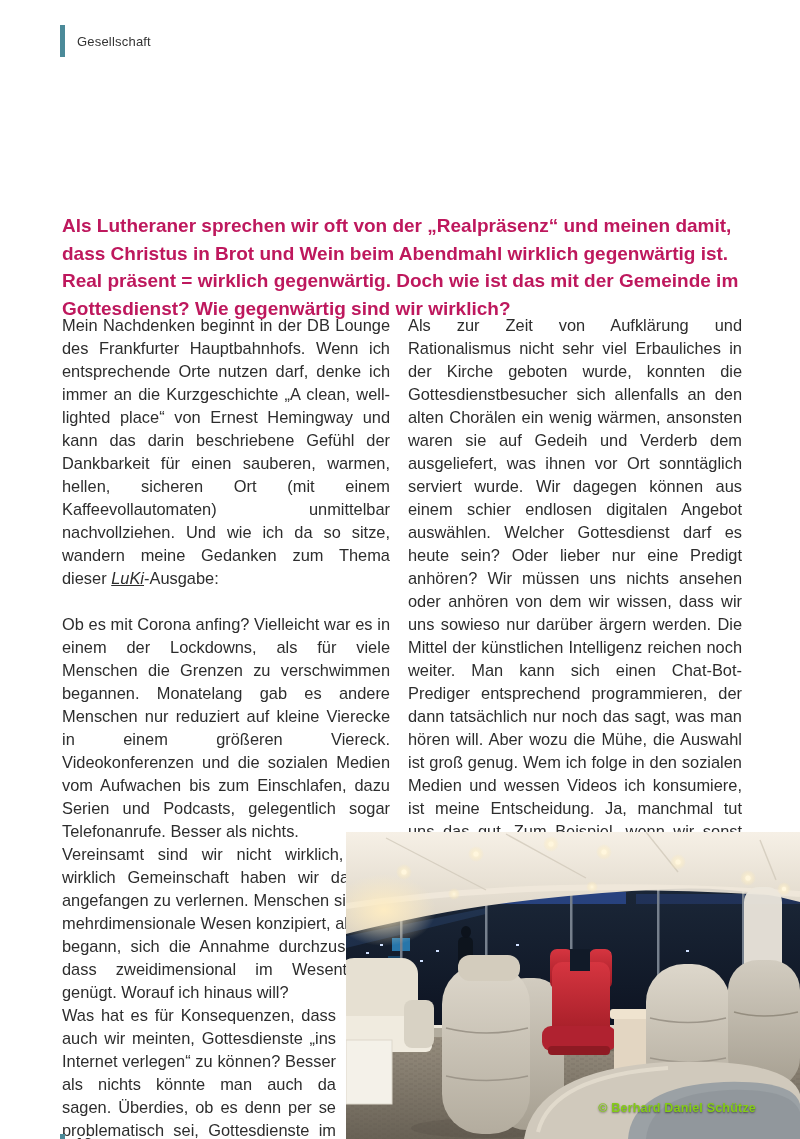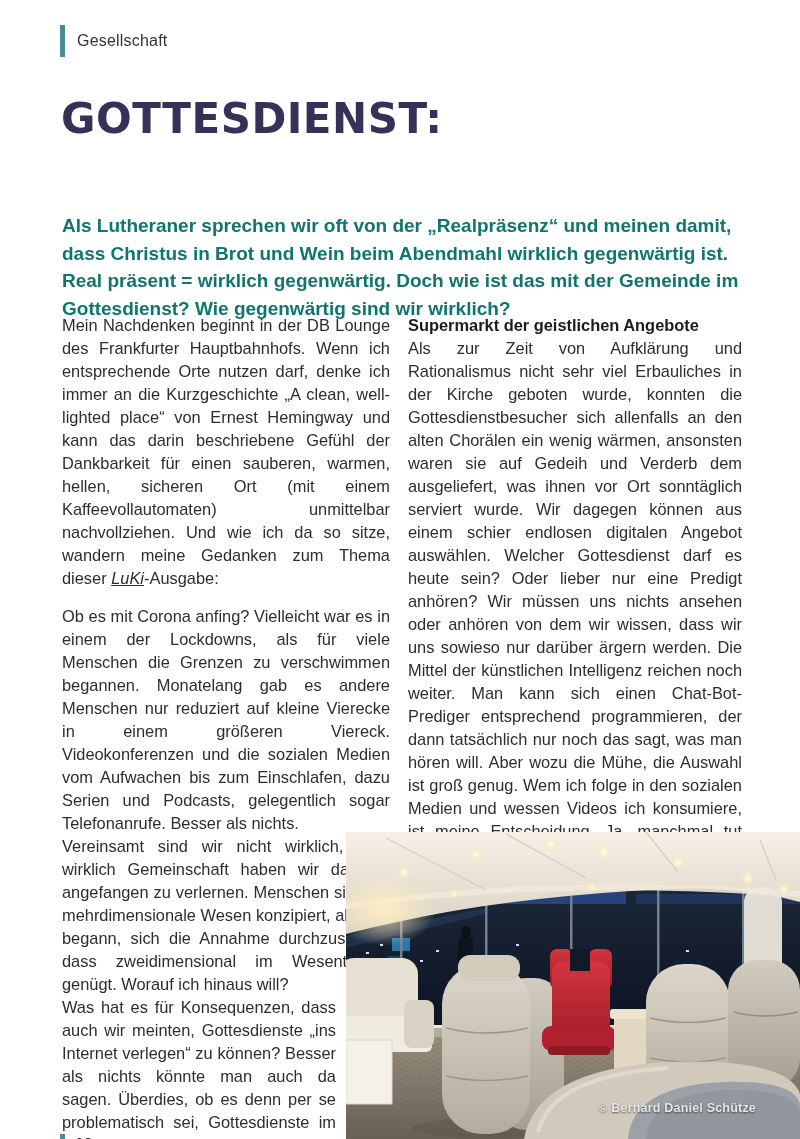--- a/index.html
+++ b/index.html
@@ -4,80 +4,78 @@
 <style>
   html,body{margin:0;padding:0;background:#ffffff;}
   #page{
     position:relative; width:800px; height:1139px; overflow:hidden;
     background:#ffffff; font-family:"Liberation Sans", sans-serif;
     -webkit-font-smoothing:antialiased;
   }
   
   .kicker{position:absolute; left:60px; top:25px; display:flex; align-items:center;}
   .kicker .bar{width:5px; height:32px; background:#4b8a99; margin-right:12px;}
-  .kicker .label{font-size:16px; color:#333333; letter-spacing:.2px;}
+  .kicker .label{font-size:13px; color:#333333; letter-spacing:.2px;}
   
   .title{
     position:absolute; left:61px; top:94px; width:620px;
     font-family:"DejaVu Sans", sans-serif; font-weight:800;
     font-size:42px; line-height:49px; color:#393057; letter-spacing:.5px;
   }
   
   .intro{
     position:absolute; left:62px; top:212px; width:692px;
-    font-size:19px; line-height:27.5px; font-weight:700; color:#0f766e;
+    font-size:19px; line-height:27.5px; font-weight:700; color:#be185d;
   }
   
   .col{position:absolute; top:314px; font-size:16.4px; line-height:23px;
        color:#2d2d2d; text-align:justify; hyphens:auto;}
   .col p{margin:0;}
-  .col p.gap{margin-top:15px;}
+  .col p.gap{margin-top:23px;}
   .col-left{left:62px; width:328px;}
   .col-left p.narrow{width:274px;}
   .col-right{left:408px; width:334px;}
   .subhead{font-weight:700; color:#1c1c1c; margin:0 0 0 0; text-align:left;}
   em.mag{font-style:italic;text-decoration:underline;}
   
   .photo{position:absolute; left:346px; top:832px; width:454px; height:307px; overflow:hidden; background:#101826;}
   .photo svg{display:block;}
   .credit{
     position:absolute; right:44px; bottom:24px;
-    color:#e5e5e5; font-size:12.5px; font-weight:700;
+    color:#84cc16; font-size:12.5px; font-weight:700;
     text-shadow:0 1px 2px rgba(0,0,0,.55); letter-spacing:.2px;
   }
   
   .pagenum{position:absolute; left:60px; top:1134px; display:flex; }
   .pagenum .bar{width:5px; height:36px; background:#4b8a99; margin-right:10px;}
   .pagenum .num{font-size:15.5px; font-weight:700; color:#222222;}
 </style>
 </head>
 <body>
 
 <div id="page">
 
   <div class="kicker">
     <div class="bar"></div>
     <div class="label">Gesellschaft</div>
   </div>
 
   <div class="title">
-    <div>GOTTESDIENST:</div>
   </div>
 
   <div class="intro">Als Lutheraner sprechen wir oft von der „Realpräsenz“ und meinen damit, dass Christus in Brot und Wein beim Abendmahl wirklich gegenwärtig ist. Real präsent = wirklich gegenwärtig. Doch wie ist das mit der Gemeinde im Gottesdienst? Wie gegenwärtig sind wir wirklich?</div>
 
   <div class="col col-left">
     <p><span>Mein Nachdenken beginnt in der DB Lounge des Frankfurter Hauptbahnhofs. Wenn ich entsprechende Orte nutzen darf, denke ich immer an die Kurzgeschichte „A clean, well-lighted place“ von Ernest Hemingway und kann das darin beschriebene Gefühl der Dankbarkeit für einen sauberen, warmen, hellen, sicheren Ort (mit einem Kaffeevollautomaten) unmittelbar nachvollziehen. Und wie ich da so sitze, wandern meine Gedanken zum Thema dieser </span><em class="mag">LuKi</em><span>-Ausgabe:</span></p>
     <p class="gap">Ob es mit Corona anfing? Vielleicht war es in einem der Lockdowns, als für viele Menschen die Grenzen zu verschwimmen begannen. Monatelang gab es andere Menschen nur reduziert auf kleine Vierecke in einem größeren Viereck. Videokonferenzen und die sozialen Medien vom Aufwachen bis zum Einschlafen, dazu Serien und Podcasts, gelegentlich sogar Telefonanrufe. Besser als nichts.</p>
     <p>Vereinsamt sind wir nicht wirklich, aber wirklich Gemeinschaft haben wir dadurch angefangen zu verlernen. Menschen sind als mehrdimensionale Wesen konzipiert, aber es begann, sich die Annahme durchzusetzen, dass zweidimensional im Wesentlichen genügt. Worauf ich hinaus will?</p>
     <p class="narrow">Was hat es für Konsequenzen, dass auch wir meinten, Gottesdienste „ins Internet verlegen“ zu können? Besser als nichts könnte man auch da sagen. Überdies, ob es denn per se problematisch sei, Gottesdienste im Livestream bzw. als Video und andere Formate anzubieten? Die Ansicht gibt es, aber ich teile sie nicht. Gleichwohl mache ich mir Gedanken um die Folgen.</p>
   </div>
 
   <div class="col col-right">
-    <p class="subhead">Supermarkt der geistlichen Angebote</p>
     <p>Als zur Zeit von Aufklärung und Rationalismus nicht sehr viel Erbauliches in der Kirche geboten wurde, konnten die Gottesdienstbesucher sich allenfalls an den alten Chorälen ein wenig wärmen, ansonsten waren sie auf Gedeih und Verderb dem ausgeliefert, was ihnen vor Ort sonntäglich serviert wurde. Wir dagegen können aus einem schier endlosen digitalen Angebot auswählen. Welcher Gottesdienst darf es heute sein? Oder lieber nur eine Predigt anhören? Wir müssen uns nichts ansehen oder anhören von dem wir wissen, dass wir uns sowieso nur darüber ärgern werden. Die Mittel der künstlichen Intelligenz reichen noch weiter. Man kann sich einen Chat-Bot-Prediger entsprechend programmieren, der dann tatsächlich nur noch das sagt, was man hören will. Aber wozu die Mühe, die Auswahl ist groß genug. Wem ich folge in den sozialen Medien und wessen Videos ich konsumiere, ist meine Entscheidung. Ja, manchmal tut uns das gut. Zum Beispiel, wenn wir sonst gar keinen Gottesdienst hätten, oder uns mit dem Gottesdienst der Gemeinde vor Ort nicht (mehr) identifizieren können.</p>
   </div>
 
   <div class="photo">
     <svg width="454" height="307" viewBox="0 0 454 307" aria-hidden="true">
       <defs>
         <linearGradient id="ceil" x1="0" y1="0" x2="0" y2="1">
           <stop offset="0" stop-color="#f6f0e6"></stop>
             <stop offset="1" stop-color="#d9d1c2"></stop>
         </linearGradient>

